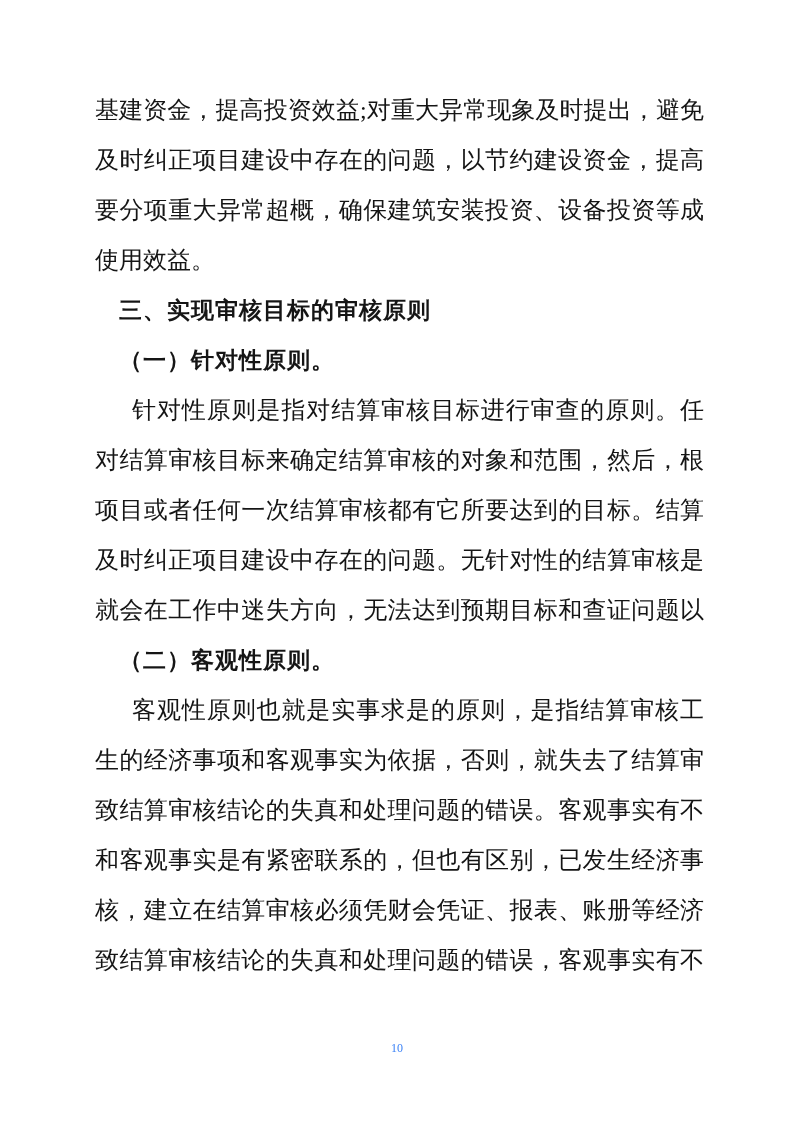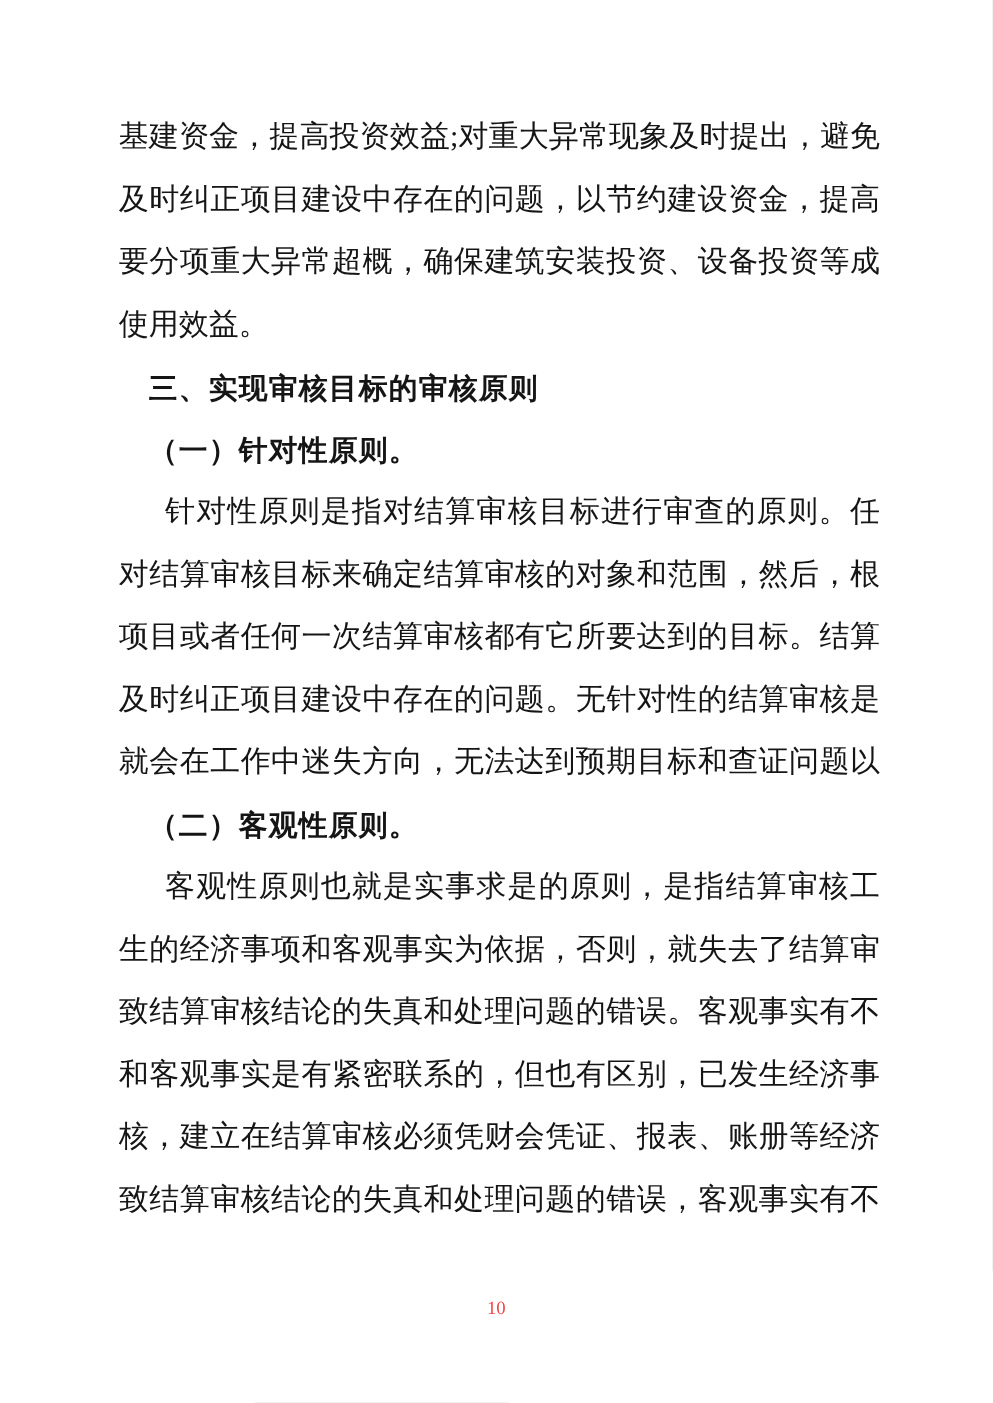--- a/index.html
+++ b/index.html
@@ -48,22 +48,22 @@
     letter-spacing: 1px;
   }
   .footer {
     position: absolute;
     left: 0;
     top: 1038px;
     width: 794px;
     text-align: center;
   }
   .page-number {
-    font-size: 15px;
-    color: #ef4444;
+    font-size: 12px;
+    color: #3b82f6;
   }
 </style>
 </head>
 <body>
 
 <div class="page">
   <div class="content" id="doc-content">
       <div class="paragraph">
         <div class="line">基建资金，提高投资效益;对重大异常现象及时提出，避免项目总体和各主</div>
         <div class="line">及时纠正项目建设中存在的问题，以节约建设资金，提高国有建设资金的</div>

